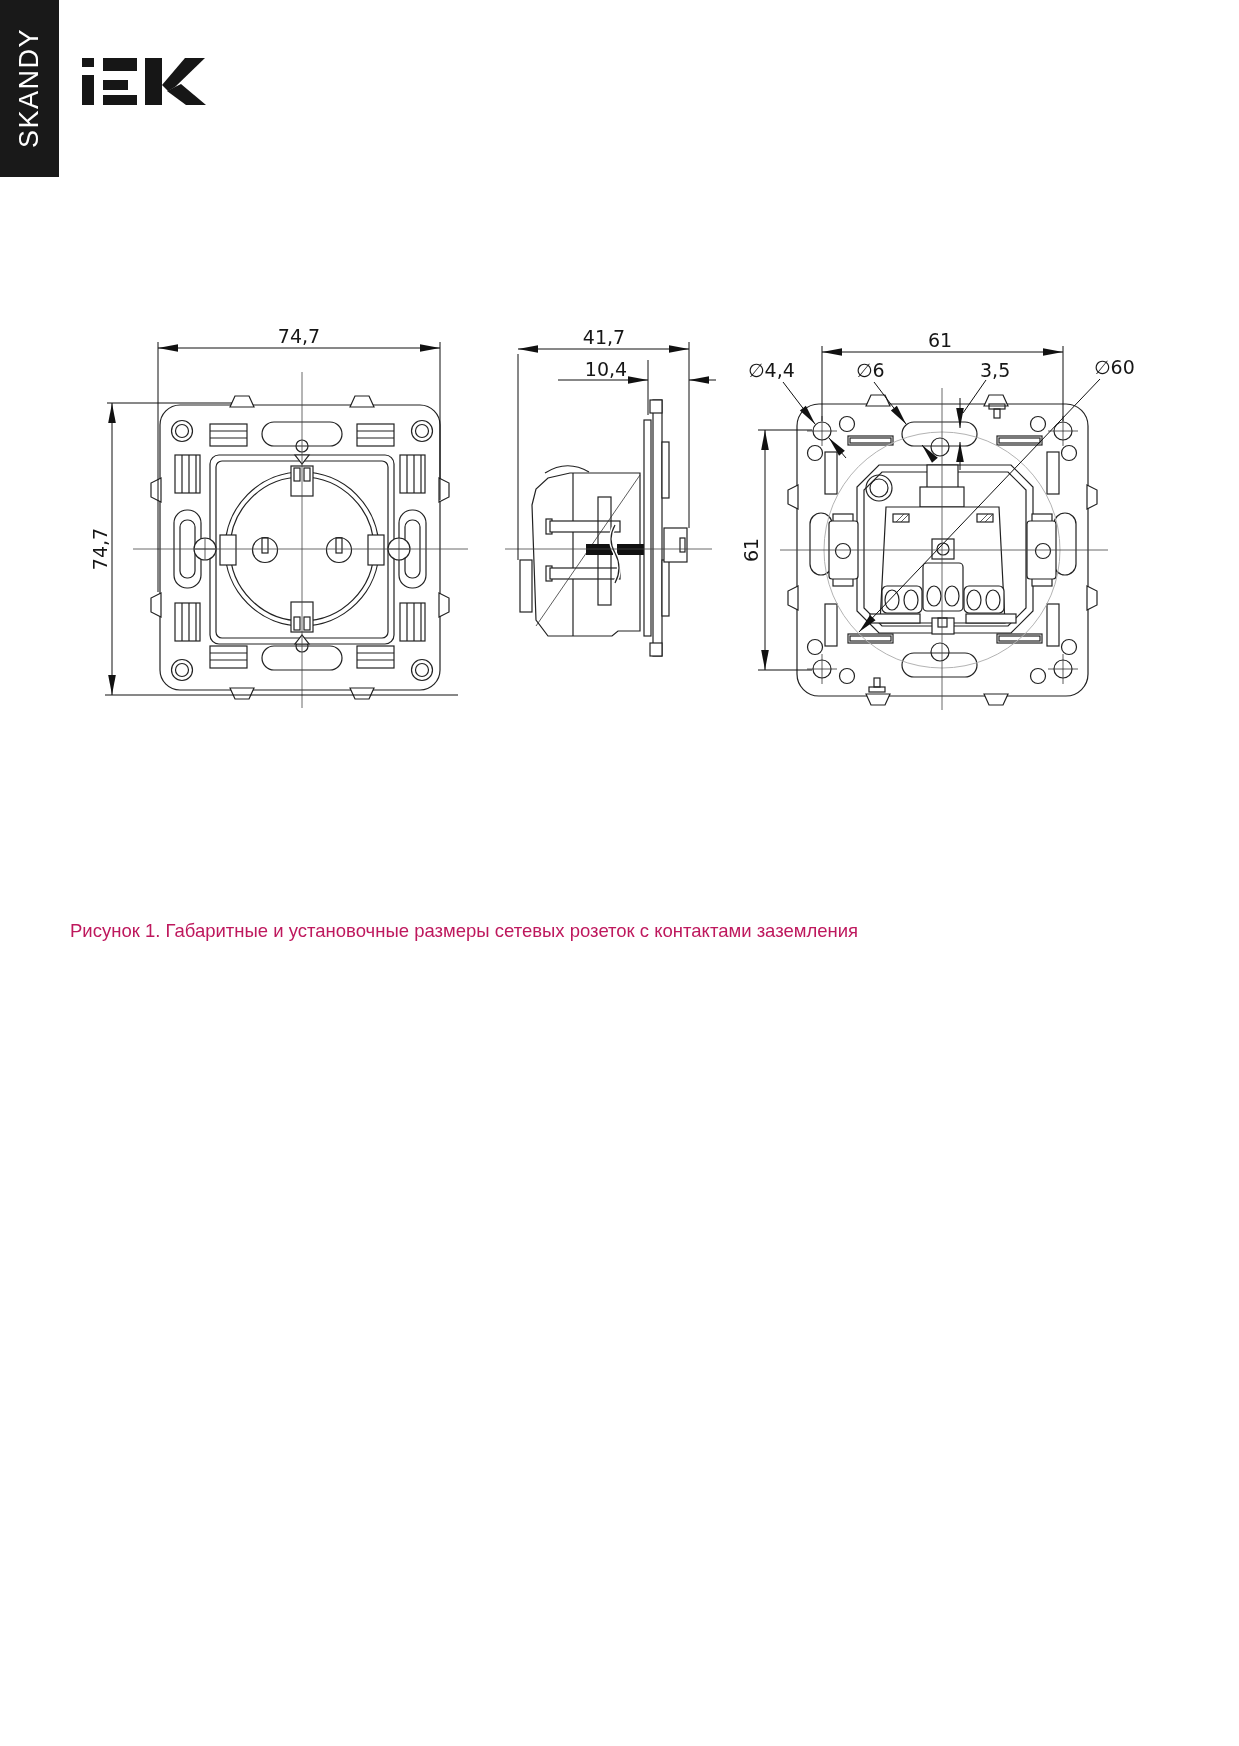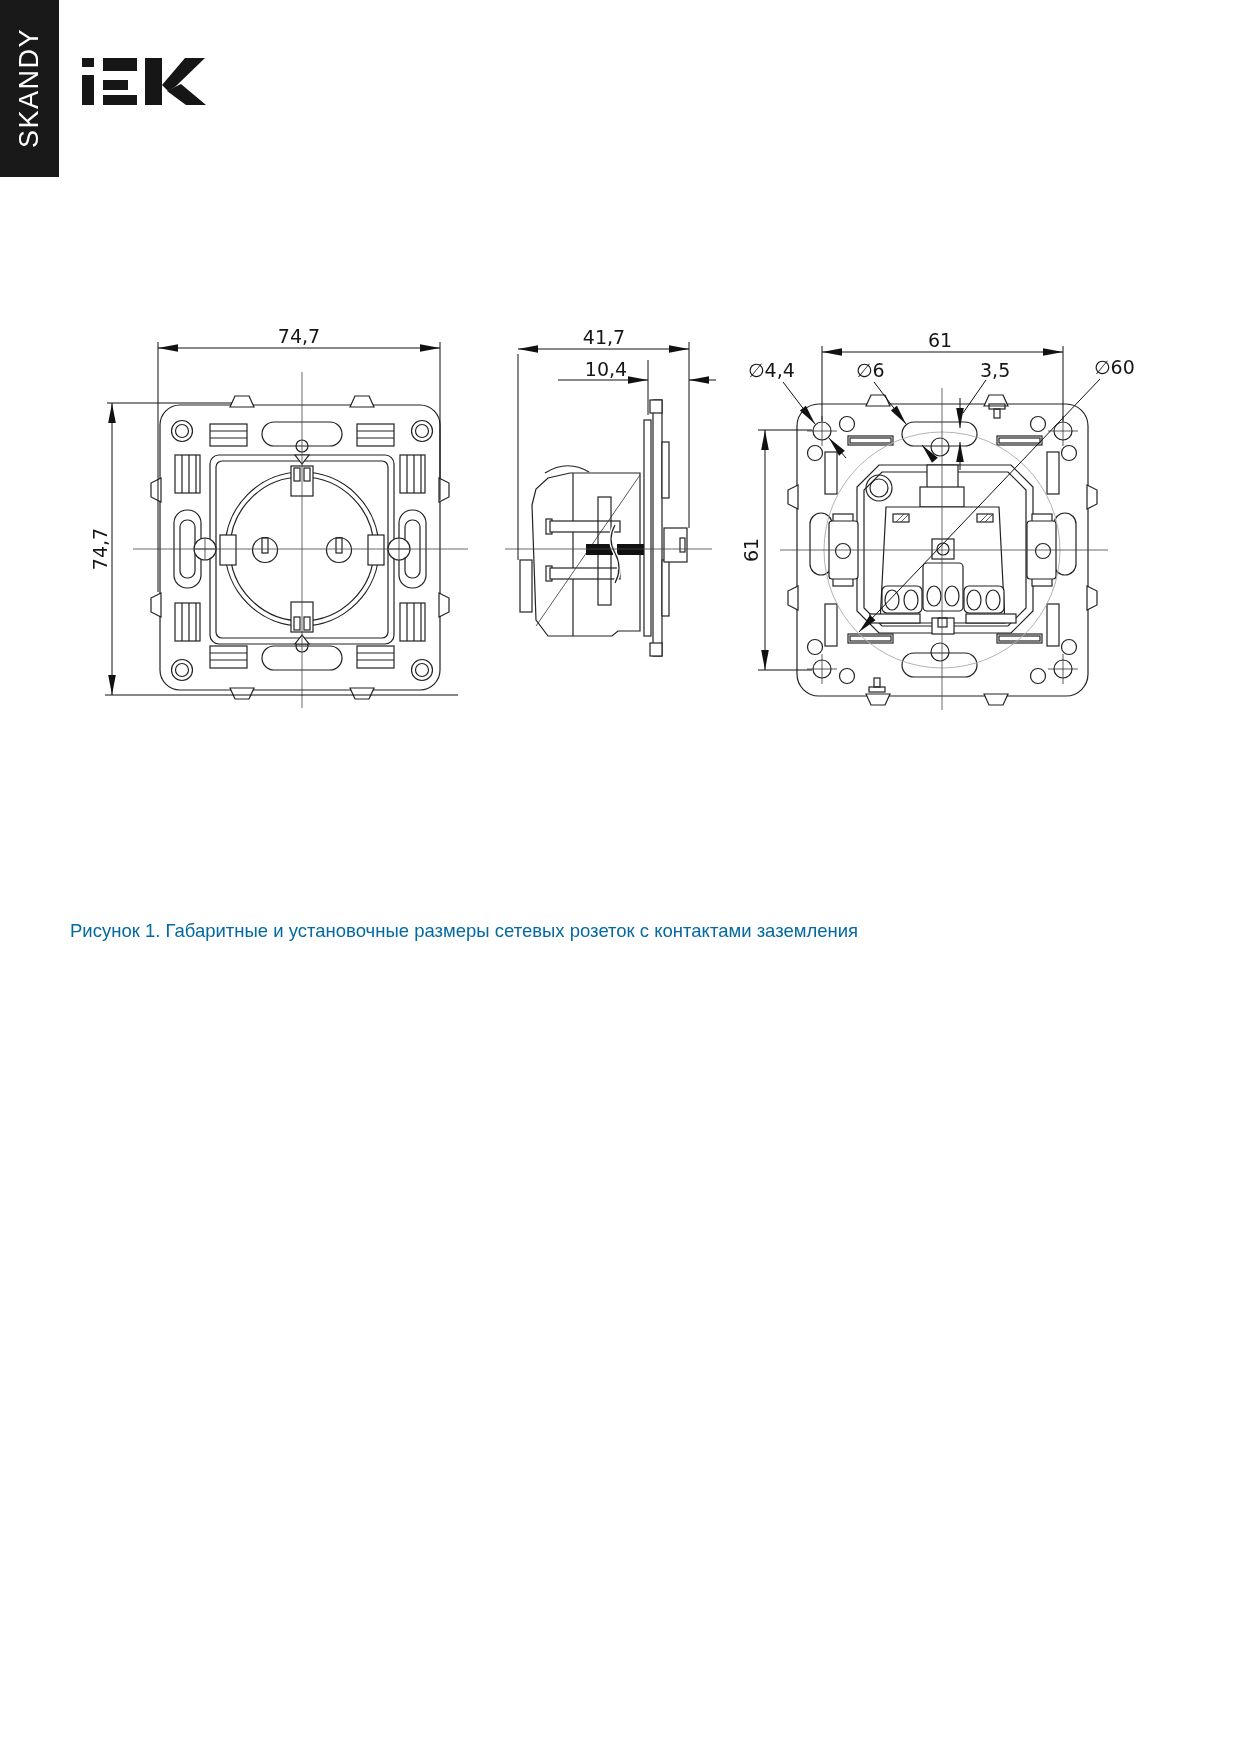--- a/index.html
+++ b/index.html
@@ -13,21 +13,21 @@
   }
   .series-banner span{
     writing-mode:vertical-rl;transform:rotate(180deg);
     color:#ffffff;font-size:27px;letter-spacing:1.5px;font-weight:400;
     font-family:"Liberation Sans",sans-serif;
   }
   .brand-logo{position:absolute;left:82px;top:58px;}
   .drawing-layer{position:absolute;left:0;top:0;}
   .figure-caption{
     position:absolute;left:70px;top:920px;white-space:nowrap;
-    font-size:18.5px;color:#0369a1;
+    font-size:18.5px;color:#be185d;
   }
   svg .ln{stroke:#222;stroke-width:1.2;fill:none;}
   svg .lnw{stroke:#222;stroke-width:1.2;fill:#fff;}
   svg .thin{stroke:#333;stroke-width:0.8;fill:none;}
   svg .cl{stroke:#444;stroke-width:0.8;fill:none;}
   svg .dim{stroke:#111;stroke-width:1;fill:none;}
   svg .lite{stroke:#b3b3b3;stroke-width:1;fill:none;}
   svg text.dimtxt{
     font-family:"DejaVu Sans","Liberation Sans",sans-serif;
     font-size:19px;fill:#161616;

